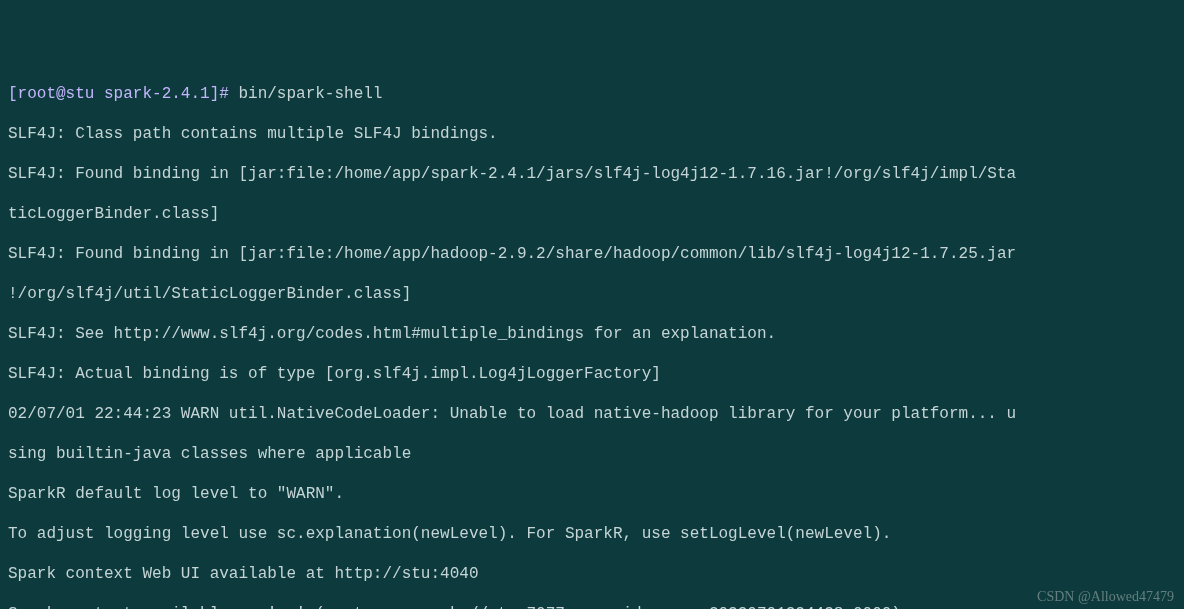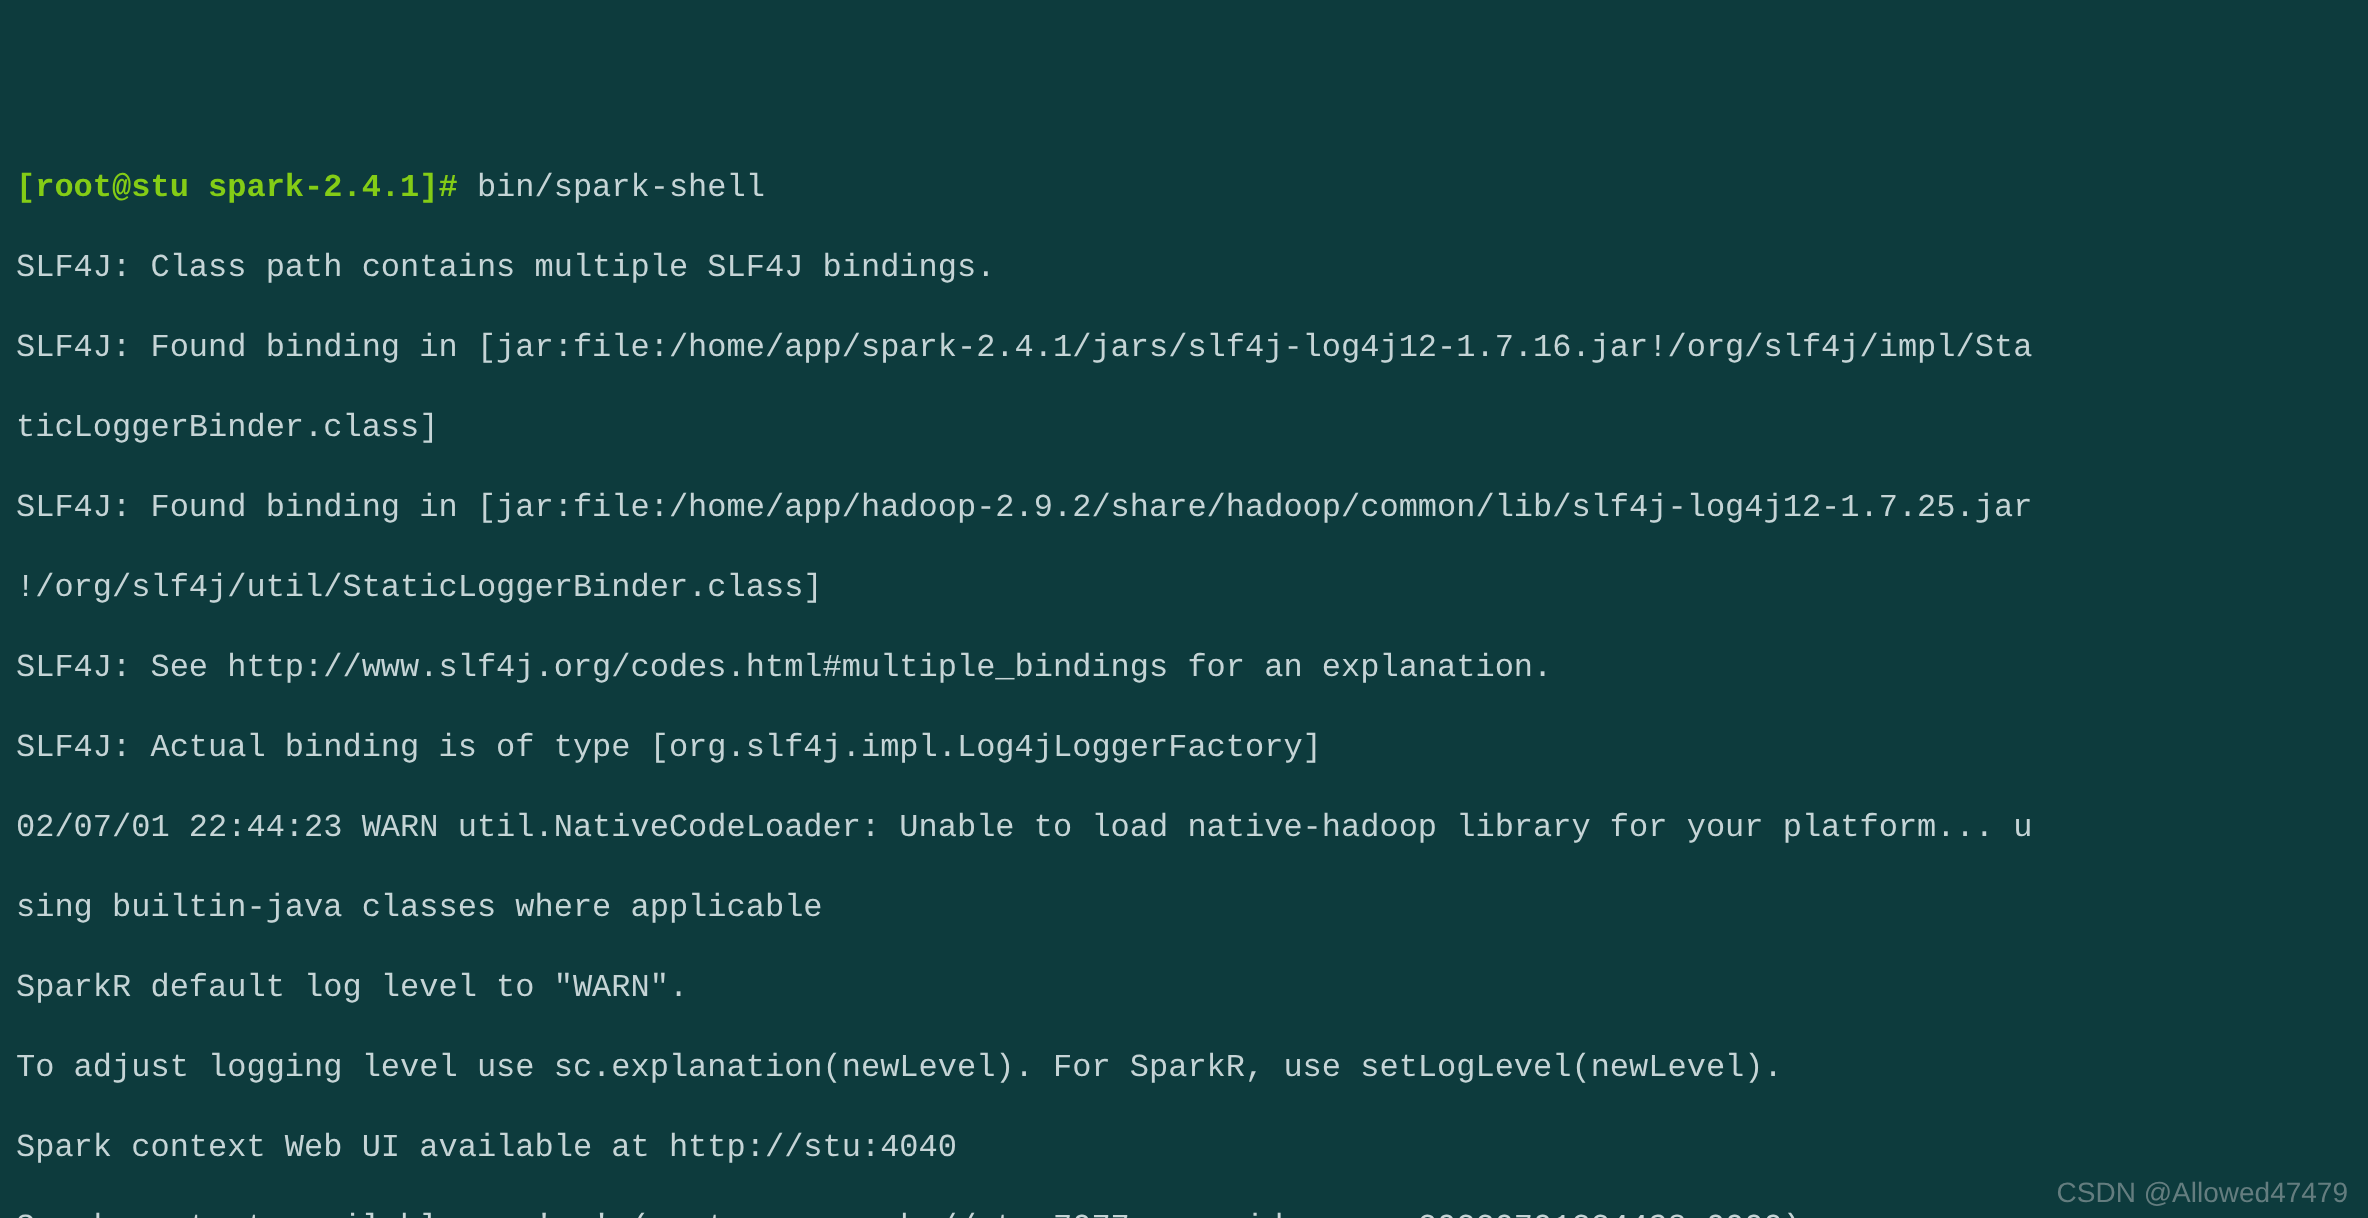--- a/index.html
+++ b/index.html
@@ -18,30 +18,29 @@
       height: 609px;
       overflow: hidden;
       position: relative;
       white-space: pre;
     }
     .terminal-line {
       white-space: pre;
       color: #c5d4d6;
     }
     .prompt {
-      color: #84cc16;
-      font-weight: bold;
+      color: #c4b5fd;
     }
     .watermark {
       position: absolute;
       bottom: 4px;
       right: 10px;
       color: #8a9a9c;
       font-size: 14px;
-      font-family: Liberation Sans, sans-serif;
+      font-family: Liberation Serif, serif;
       opacity: 0.7;
     }
   </style>
 </head>
 <body>
 
 
 
 <div class="terminal-line"><span class="prompt">[root@stu spark-2.4.1]# </span><span>bin/spark-shell</span></div>
 <div class="terminal-line">SLF4J: Class path contains multiple SLF4J bindings.</div>

